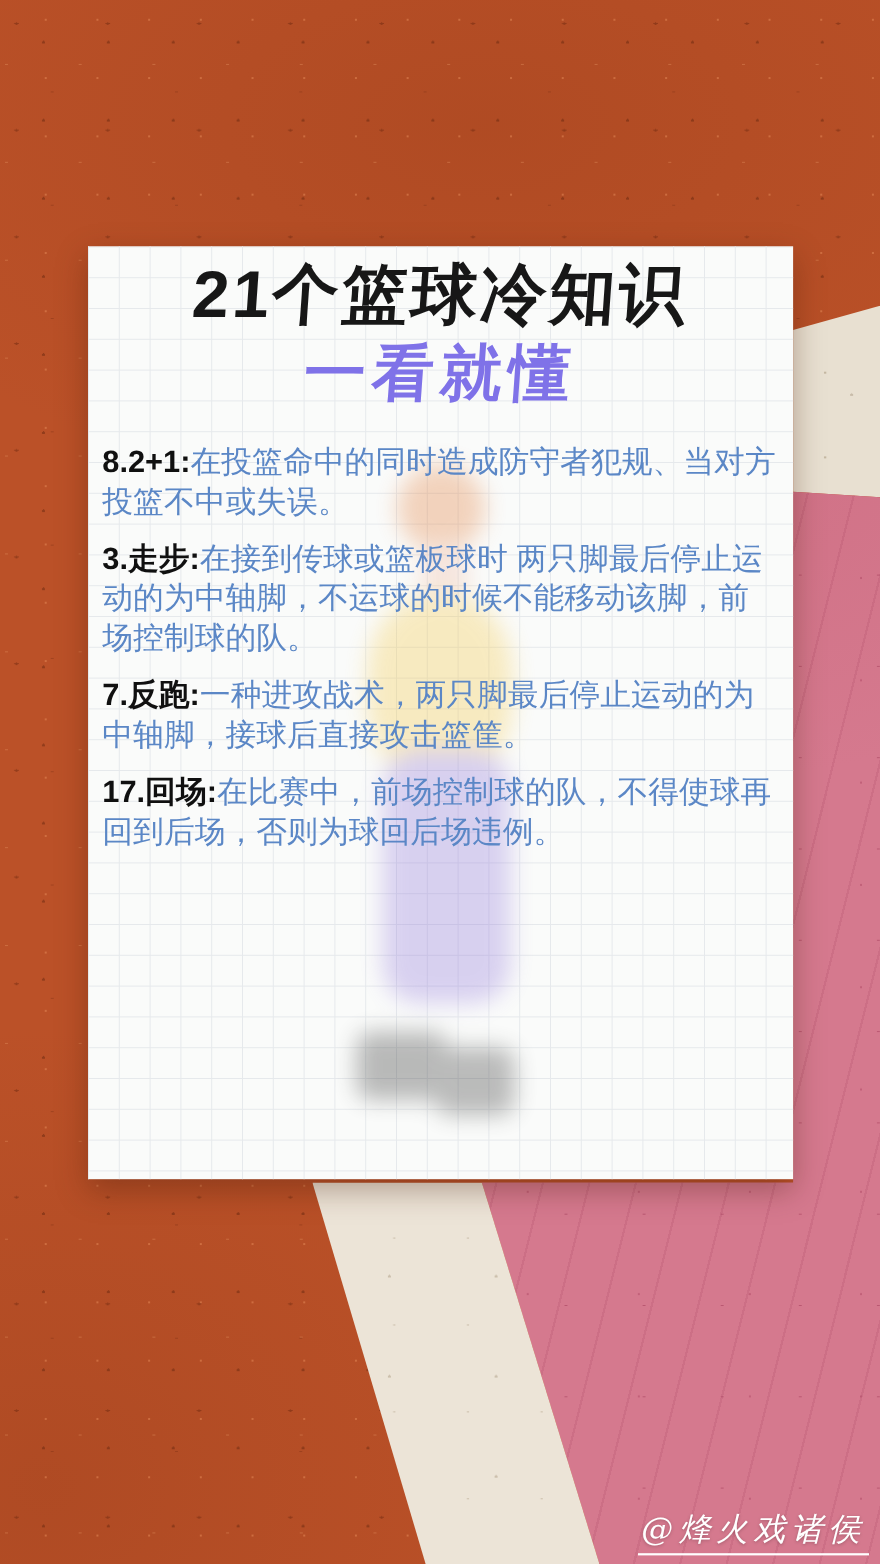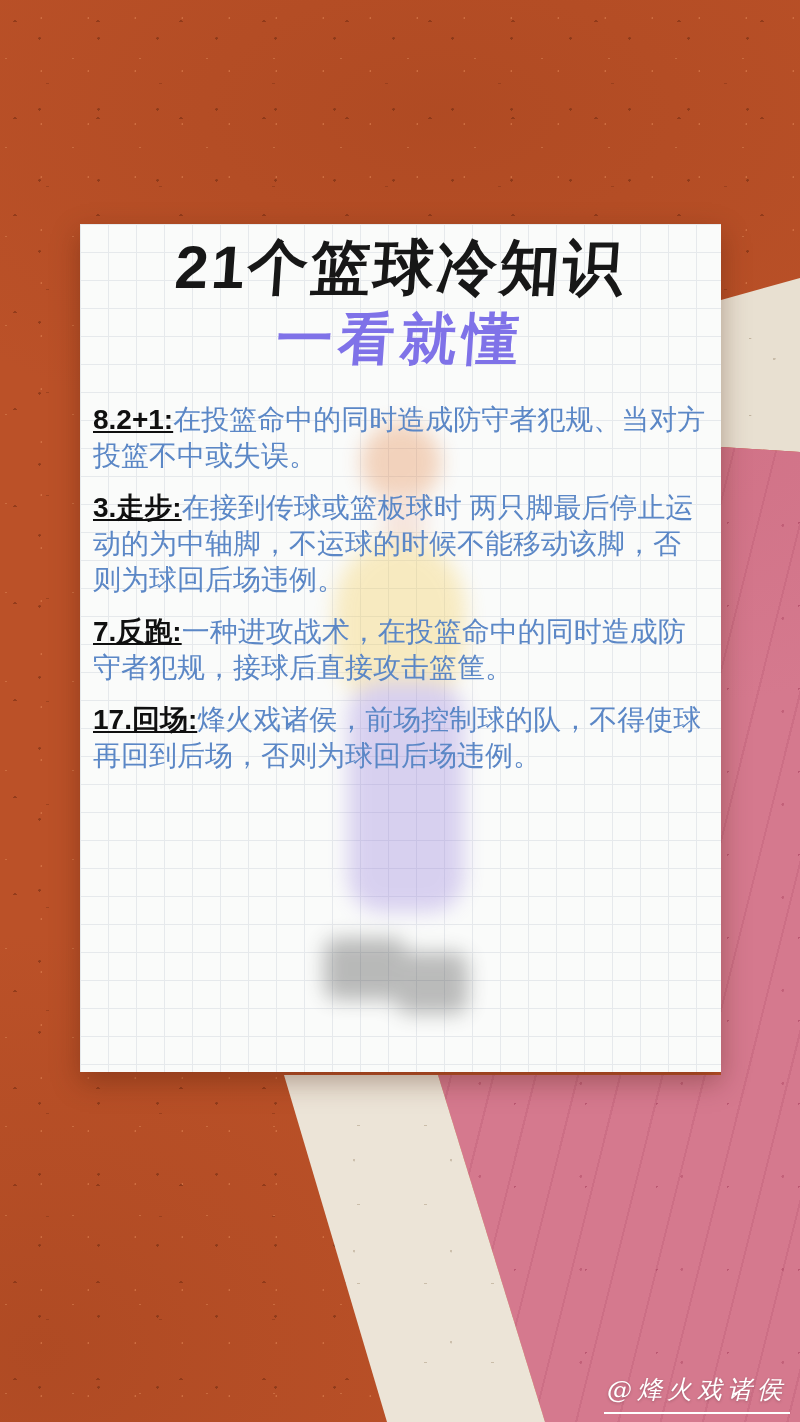--- a/index.html
+++ b/index.html
@@ -71,27 +71,27 @@
     margin:0;font-size:60px;line-height:72px;font-weight:900;color:#171717;
     letter-spacing:3px;transform:skewX(-4deg);
   }
   .title-sub{
     margin:0;font-size:56px;line-height:70px;font-weight:900;color:#7f72e8;
     letter-spacing:6px;transform:skewX(-4deg);
   }
   
   .facts{position:relative;padding:28px 13px 0 13px;}
   .item{font-size:28px;line-height:36px;margin-bottom:16px;text-align:left;}
-  .item .label{font-weight:800;color:#101010;text-decoration:underline;}
+  .item .label{font-weight:800;color:#101010;}
   .item .desc{color:#5b87c6;}
   
   .watermark{
     position:absolute;right:10px;bottom:8px;
     font-family:"DejaVu Serif","Liberation Serif",serif;font-style:italic;
-    font-size:25px;line-height:38px;color:#ffffff;letter-spacing:5px;
+    font-size:29px;line-height:38px;color:#ffffff;letter-spacing:5px;
     border-bottom:2px solid #ffffff;padding:0 3px 3px 3px;
     text-shadow:0 1px 3px rgba(0,0,0,.25);
   }
 </style>
 </head>
 <body>
 
 <div class="stage">
   <div class="bg-base"></div>
   <div class="wedge-cream"></div>
@@ -108,20 +108,20 @@
       <div class="shoe2"></div>
     </div>
 
     <div class="titles">
       <h1 class="title-main">21个篮球冷知识</h1>
       <h2 class="title-sub">一看就懂</h2>
     </div>
 
     <div class="facts">
         <div class="item"><span class="label">8.2+1:</span><span class="desc">在投篮命中的同时造成防守者犯规、当对方投篮不中或失误。</span></div>
-        <div class="item"><span class="label">3.走步:</span><span class="desc">在接到传球或篮板球时 两只脚最后停止运动的为中轴脚，不运球的时候不能移动该脚，否则为球回后场违例。</span></div>
-        <div class="item"><span class="label">7.反跑:</span><span class="desc">一种进攻战术，在投篮命中的同时造成防守者犯规，接球后直接攻击篮筐。</span></div>
-        <div class="item"><span class="label">17.回场:</span><span class="desc">烽火戏诸侯，前场控制球的队，不得使球再回到后场，否则为球回后场违例。</span></div>
+        <div class="item"><span class="label">3.走步:</span><span class="desc">在接到传球或篮板球时 两只脚最后停止运动的为中轴脚，不运球的时候不能移动该脚，前场控制球的队。</span></div>
+        <div class="item"><span class="label">7.反跑:</span><span class="desc">一种进攻战术，两只脚最后停止运动的为中轴脚，接球后直接攻击篮筐。</span></div>
+        <div class="item"><span class="label">17.回场:</span><span class="desc">在比赛中，前场控制球的队，不得使球再回到后场，否则为球回后场违例。</span></div>
       </div>
   </div>
 
   <div class="watermark">@烽火戏诸侯</div>
 </div>
 
 </body></html>

